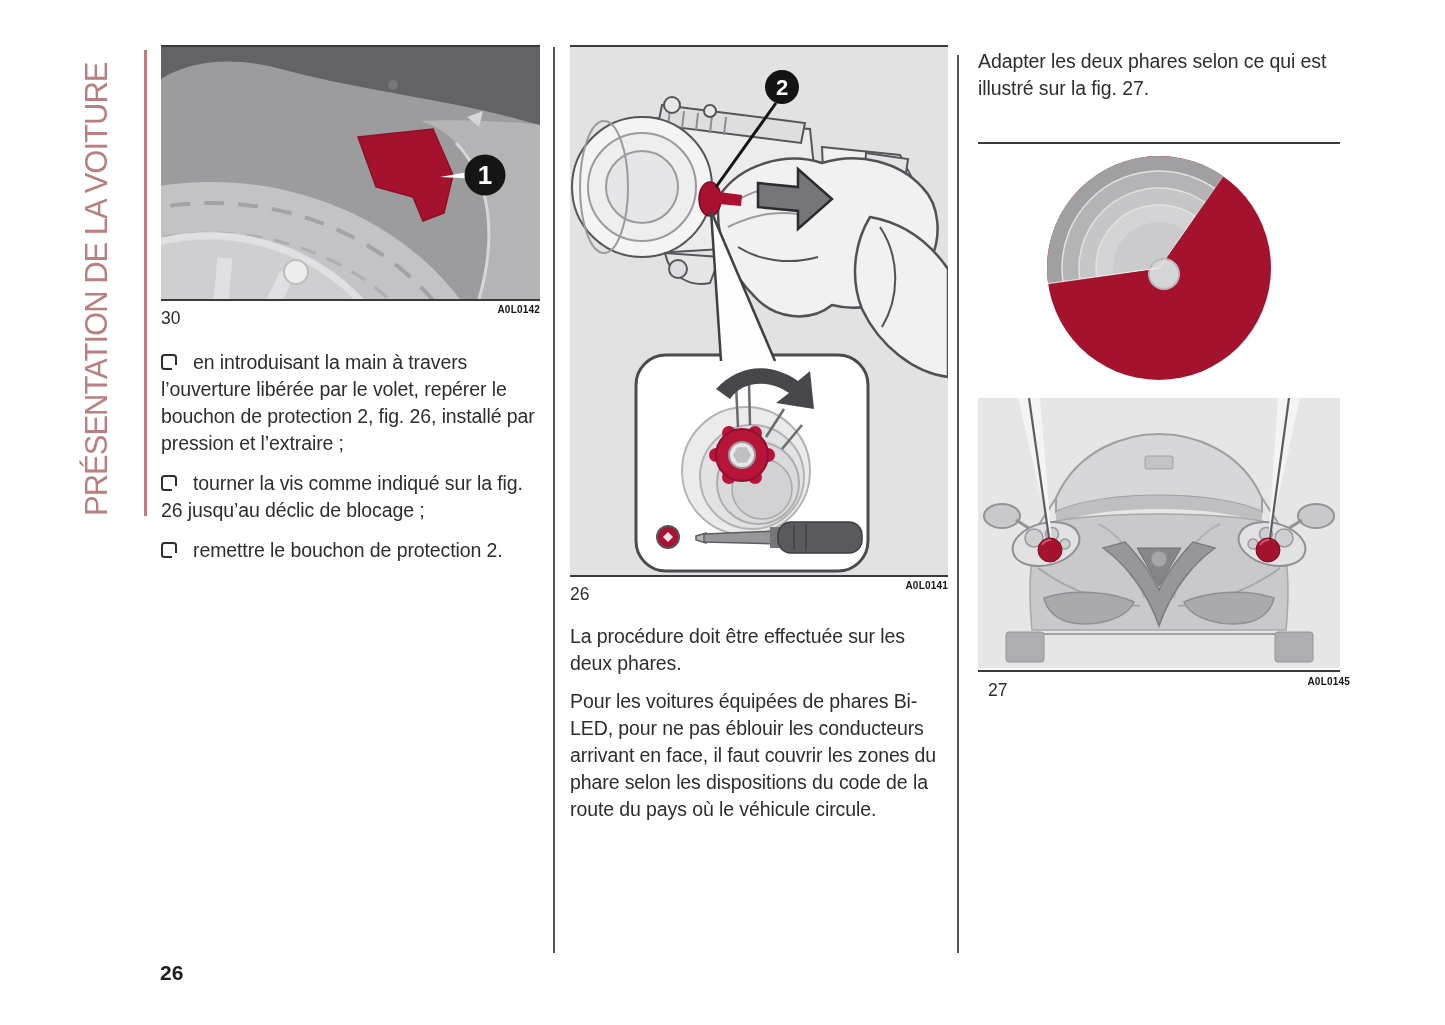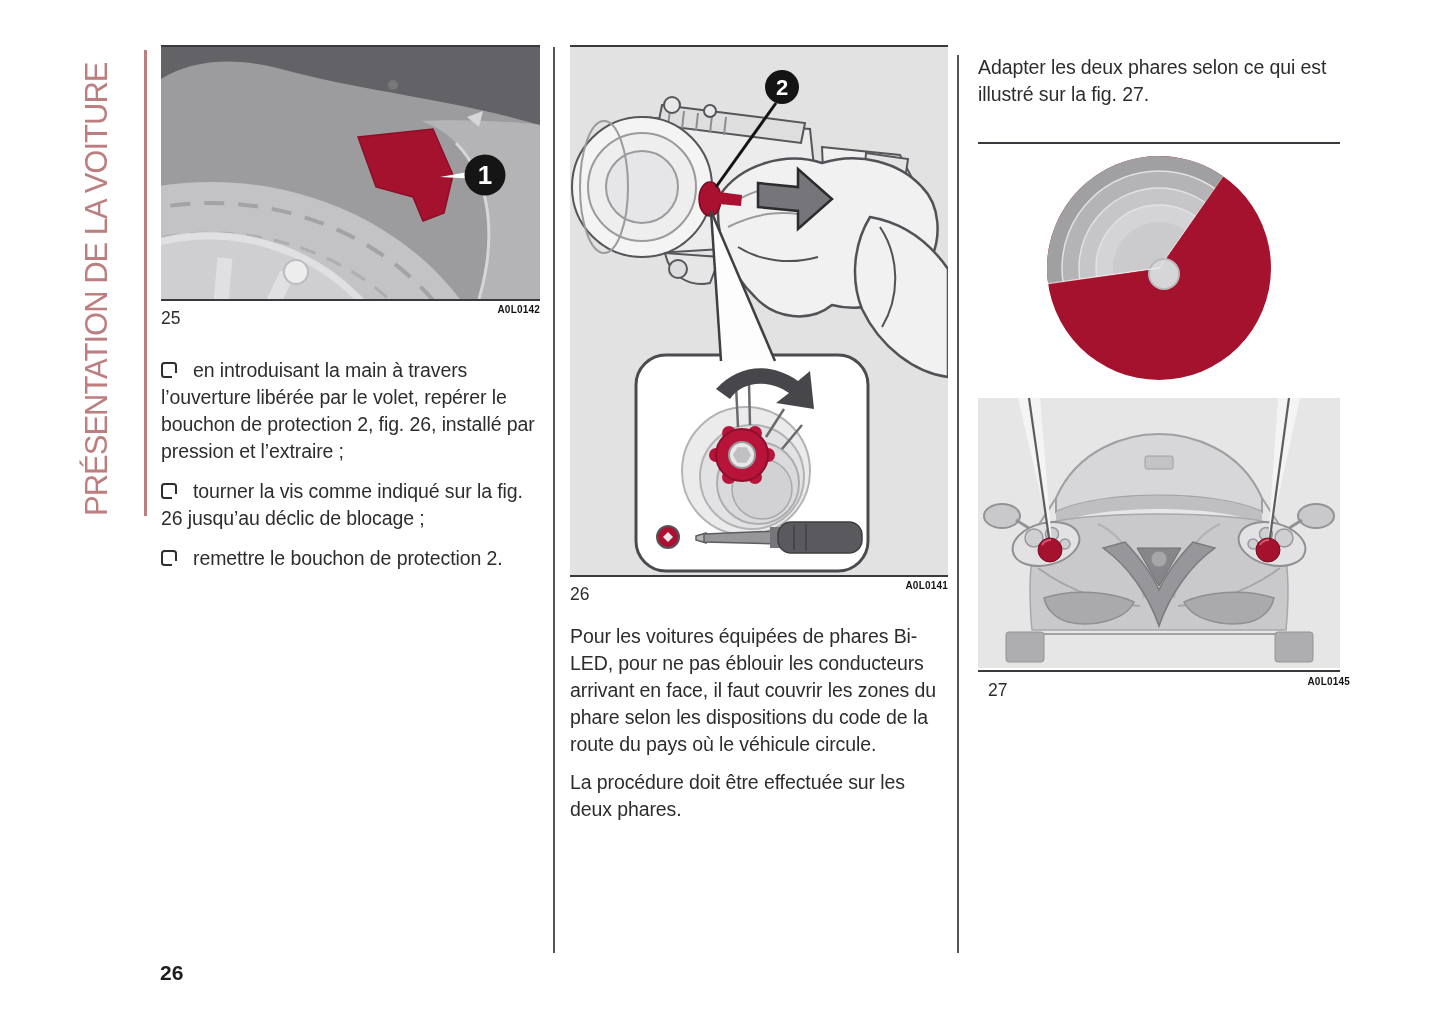--- a/index.html
+++ b/index.html
@@ -26,32 +26,32 @@
 
   figure.fig{margin:0;padding:0;}
   .fig-rule{height:2px;background:#3a3a3e;}
   .fig-img{position:relative;overflow:hidden;}
   .fig-img svg{display:block;}
   .caption-row{display:flex;justify-content:space-between;align-items:flex-start;padding-top:3px;}
   .fig-num{font-size:17.5px;color:#2d2d2f;margin-top:4px;}
   .fig-code{font-size:10px;font-weight:bold;color:#141414;letter-spacing:.2px;}
 
   
-  .bullets{margin-top:28px;}
+  .bullets{margin-top:20px;}
   .bullet-item{margin:0 0 13px 0;font-size:19.5px;line-height:27px;letter-spacing:-.1px;}
   .bullet-glyph{display:inline-block;width:12px;height:12px;border:2.5px solid #2d2d2f;
     border-radius:3.5px;margin-right:16px;position:relative;top:1px;}
   .bullet-glyph::after{content:"";position:absolute;right:-4px;bottom:-4px;width:7px;height:7px;background:#fff;}
   .paragraphs{margin-top:18px;}
   .paragraphs p{margin:0 0 11px 0;font-size:19.5px;line-height:27px;letter-spacing:-.1px;}
   .intro-text{margin:0;font-size:19.5px;line-height:27px;letter-spacing:-.1px;}
 
   
   .col3{height:920px;}
-  .c3-intro{position:absolute;left:0;top:9px;width:364px;}
+  .c3-intro{position:absolute;left:0;top:3px;width:364px;}
   .c3-rule1{position:absolute;left:0;top:97px;width:362px;height:1.8px;background:#3a3a3e;}
   .c3-pie{position:absolute;left:0;top:105px;}
   .c3-car{position:absolute;left:0;top:353px;}
   .c3-rule2{position:absolute;left:0;top:625px;width:362px;height:1.8px;background:#3a3a3e;}
   .c3-caption{position:absolute;left:10px;top:628px;width:362px;}
 
   .page-number{position:absolute;left:160px;top:961px;font-size:21px;font-weight:bold;color:#1d1d1f;}
 
   .callout-text{font-weight:bold;fill:#ffffff;font-family:"Liberation Sans",sans-serif;}
 </style>
@@ -96,21 +96,21 @@
 
           <path d="M197,90 272,82 292,128 283,166 262,174 252,150 215,140 Z" fill="#a5122e" stroke="#8c0f26" stroke-width="1.5"></path>
 
           <polygon points="279,130 318,123 318,132" fill="#ffffff"></polygon>
           <circle cx="324" cy="128" r="20.5" fill="#151515"></circle>
           <text x="324" y="137" text-anchor="middle" font-size="26" class="callout-text">1</text>
         </svg>
       </div>
       <div class="fig-rule"></div>
       <figcaption class="caption-row">
-        <span class="fig-num">25</span>
+        <span class="fig-num">30</span>
         <span class="fig-code">A0L0142</span>
       </figcaption>
     </figure>
 
     <div class="bullets">
       <p class="bullet-item"><span class="bullet-glyph"></span><span>en introduisant la main à travers l’ouverture libérée par le volet, repérer le bouchon de protection 2, fig. 26, installé par pression et l’extraire ;</span></p>
       <p class="bullet-item"><span class="bullet-glyph"></span><span>tourner la vis comme indiqué sur la fig. 26 jusqu’au déclic de blocage ;</span></p>
       <p class="bullet-item"><span class="bullet-glyph"></span><span>remettre le bouchon de protection 2.</span></p>
     </div>
   </section>
@@ -208,22 +208,22 @@
         </svg>
       </div>
       <div class="fig-rule"></div>
       <figcaption class="caption-row">
         <span class="fig-num">26</span>
         <span class="fig-code">A0L0141</span>
       </figcaption>
     </figure>
 
     <div class="paragraphs">
+      <p>La procédure doit être effectuée sur les deux phares.</p>
       <p>Pour les voitures équipées de phares Bi-LED, pour ne pas éblouir les conducteurs arrivant en face, il faut couvrir les zones du phare selon les dispositions du code de la route du pays où le véhicule circule.</p>
-      <p>La procédure doit être effectuée sur les deux phares.</p>
     </div>
   </section>
 
   <section class="col col3">
     <p class="intro-text c3-intro">Adapter les deux phares selon ce qui est illustré sur la fig. 27.</p>
     <div class="c3-rule1"></div>
 
     <div class="c3-pie">
       <svg width="362" height="243" viewBox="0 0 362 243">
         <defs>

